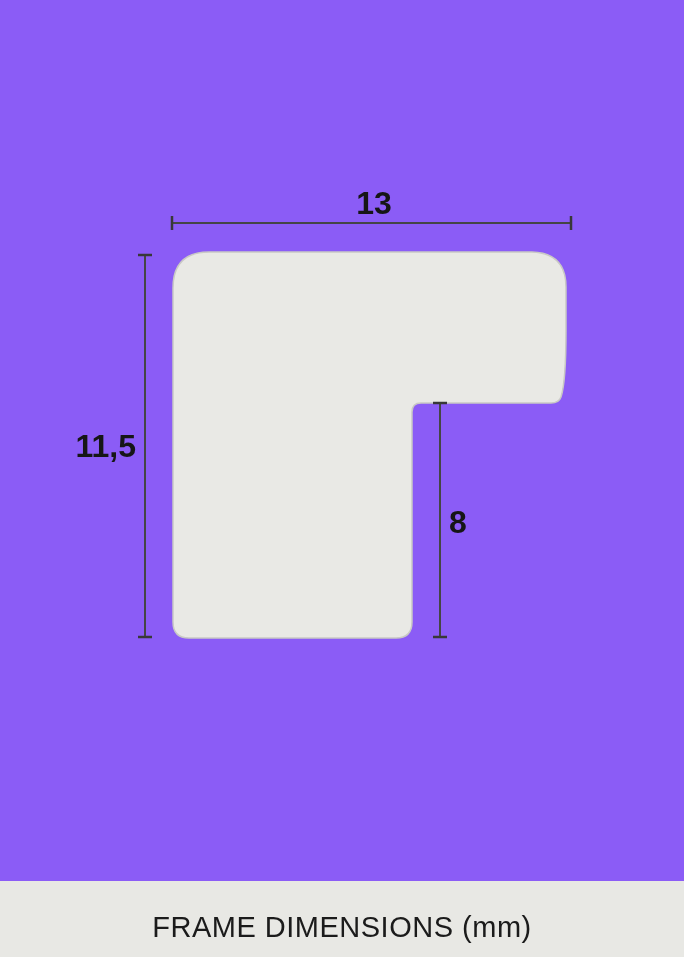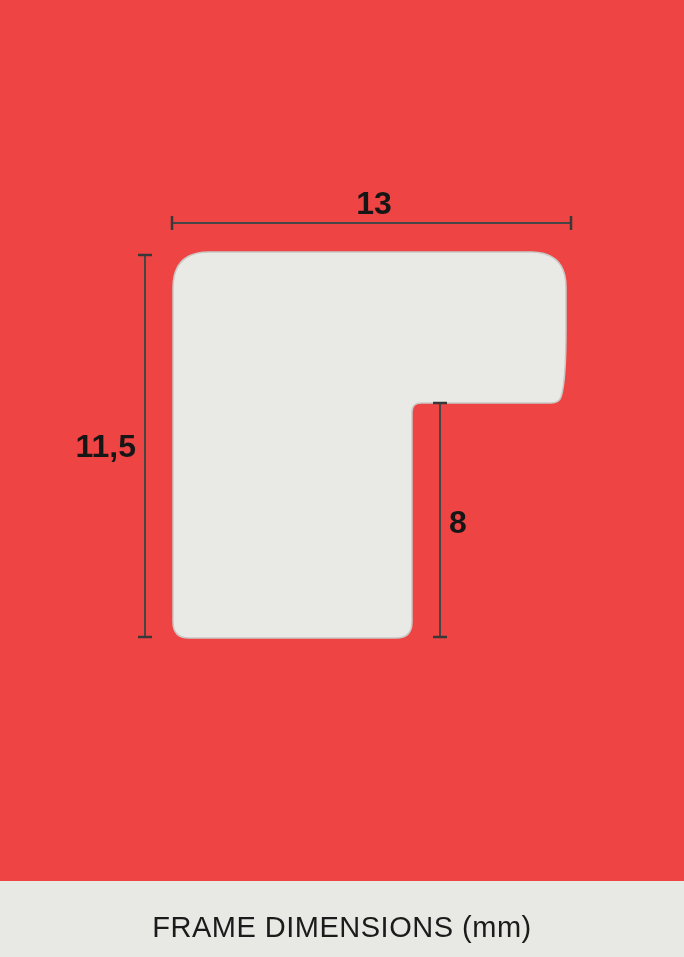--- a/index.html
+++ b/index.html
@@ -5,21 +5,21 @@
   * { margin: 0; padding: 0; box-sizing: border-box; }
   html, body { width: 684px; height: 957px; }
   body {
     font-family: "Liberation Sans", sans-serif;
     background: #ffffff;
   }
   .screen {
     position: relative;
     width: 684px;
     height: 957px;
-    background: #ef4444;
+    background: #8b5cf6;
     overflow: hidden;
   }
   .diagram-area {
     position: absolute;
     left: 0;
     top: 0;
     width: 684px;
     height: 881px;
   }
   .dim-label {

